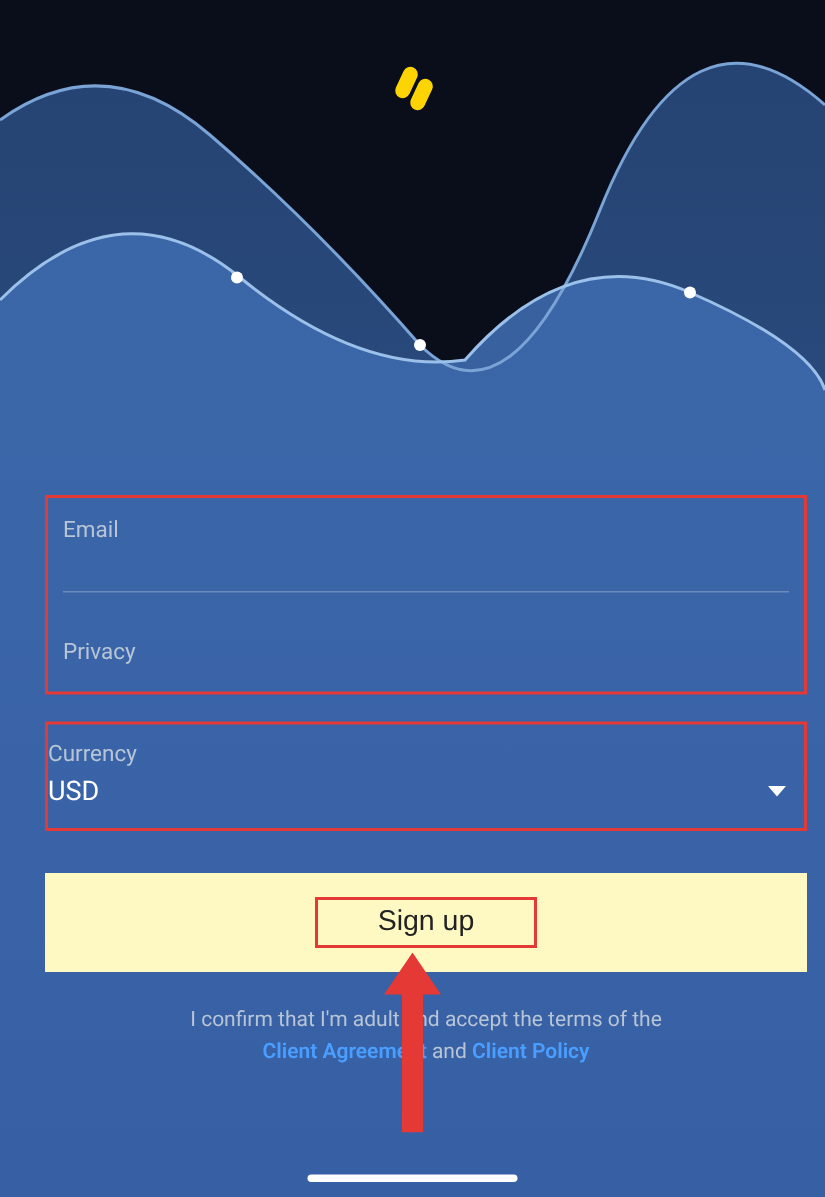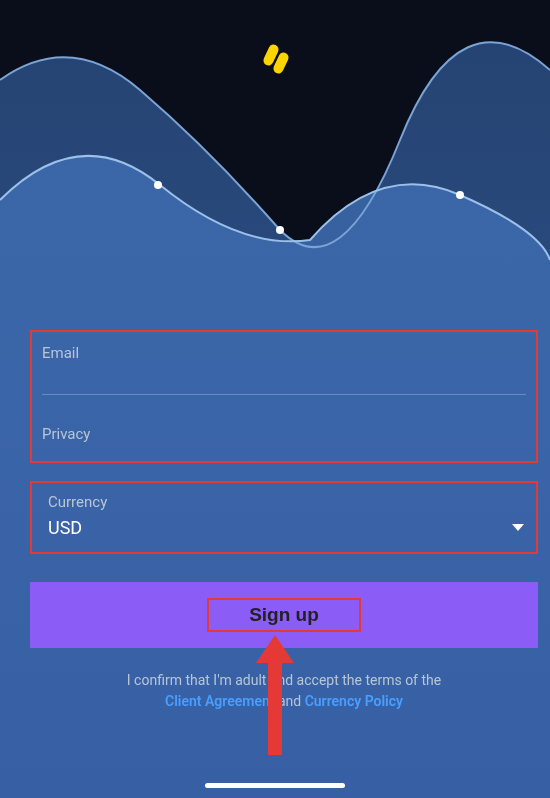--- a/index.html
+++ b/index.html
@@ -59,21 +59,21 @@
       border: none;
       border-bottom: 1px solid rgba(255,255,255,0.25);
       background: transparent;
       color: #fff;
       font-size: 16px;
       padding: 4px 0;
       outline: none;
     }
     .select-group {
       border: 2px solid #e53935;
-      padding: 10px 12px 14px 16px;
+      padding: 10px 12px 14px 0;
       margin-bottom: 28px;
       position: relative;
     }
     .select-label {
       color: #b8c5d6;
       font-size: 15px;
       display: block;
       margin-bottom: 6px;
     }
     .select-value {
@@ -86,31 +86,30 @@
     }
     .dropdown-arrow {
       width: 0;
       height: 0;
       border-left: 6px solid transparent;
       border-right: 6px solid transparent;
       border-top: 7px solid #fff;
     }
     .signup-button {
       width: 100%;
-      background: #8b5cf6;
+      background: #fef9c3;
       border: none;
       padding: 16px;
       font-size: 19px;
       color: #222;
       cursor: pointer;
       position: relative;
       display: flex;
       justify-content: center;
       align-items: center;
-      font-weight: bold;
     }
     .signup-button-text {
       border: 2px solid #e53935;
       padding: 4px 40px;
       display: inline-block;
     }
     .terms-text {
       margin-top: 22px;
       text-align: center;
       color: #b8c5d6;
@@ -190,21 +189,21 @@
     </div>
   </div>
 
   <button class="signup-button">
     <span class="signup-button-text">Sign up</span>
   </button>
 
   <div class="terms-text">
     <span>I confirm that I'm adult and accept the terms of the</span>
     <br>
-    <a href="#" class="terms-link">Client Agreement</a><span> and </span><a href="#" class="terms-link">Currency Policy</a>
+    <a href="#" class="terms-link">Client Agreement</a><span> and </span><a href="#" class="terms-link">Client Policy</a>
   </div>
 </div>
 
 <div class="annotation-arrow">
   <svg width="46" height="120" viewBox="0 0 46 120">
     <path d="M 23 0 L 4 28 L 16 28 L 16 120 L 30 120 L 30 28 L 42 28 Z" fill="#e53935"></path>
   </svg>
 </div>
 
 <div class="home-indicator"></div>

